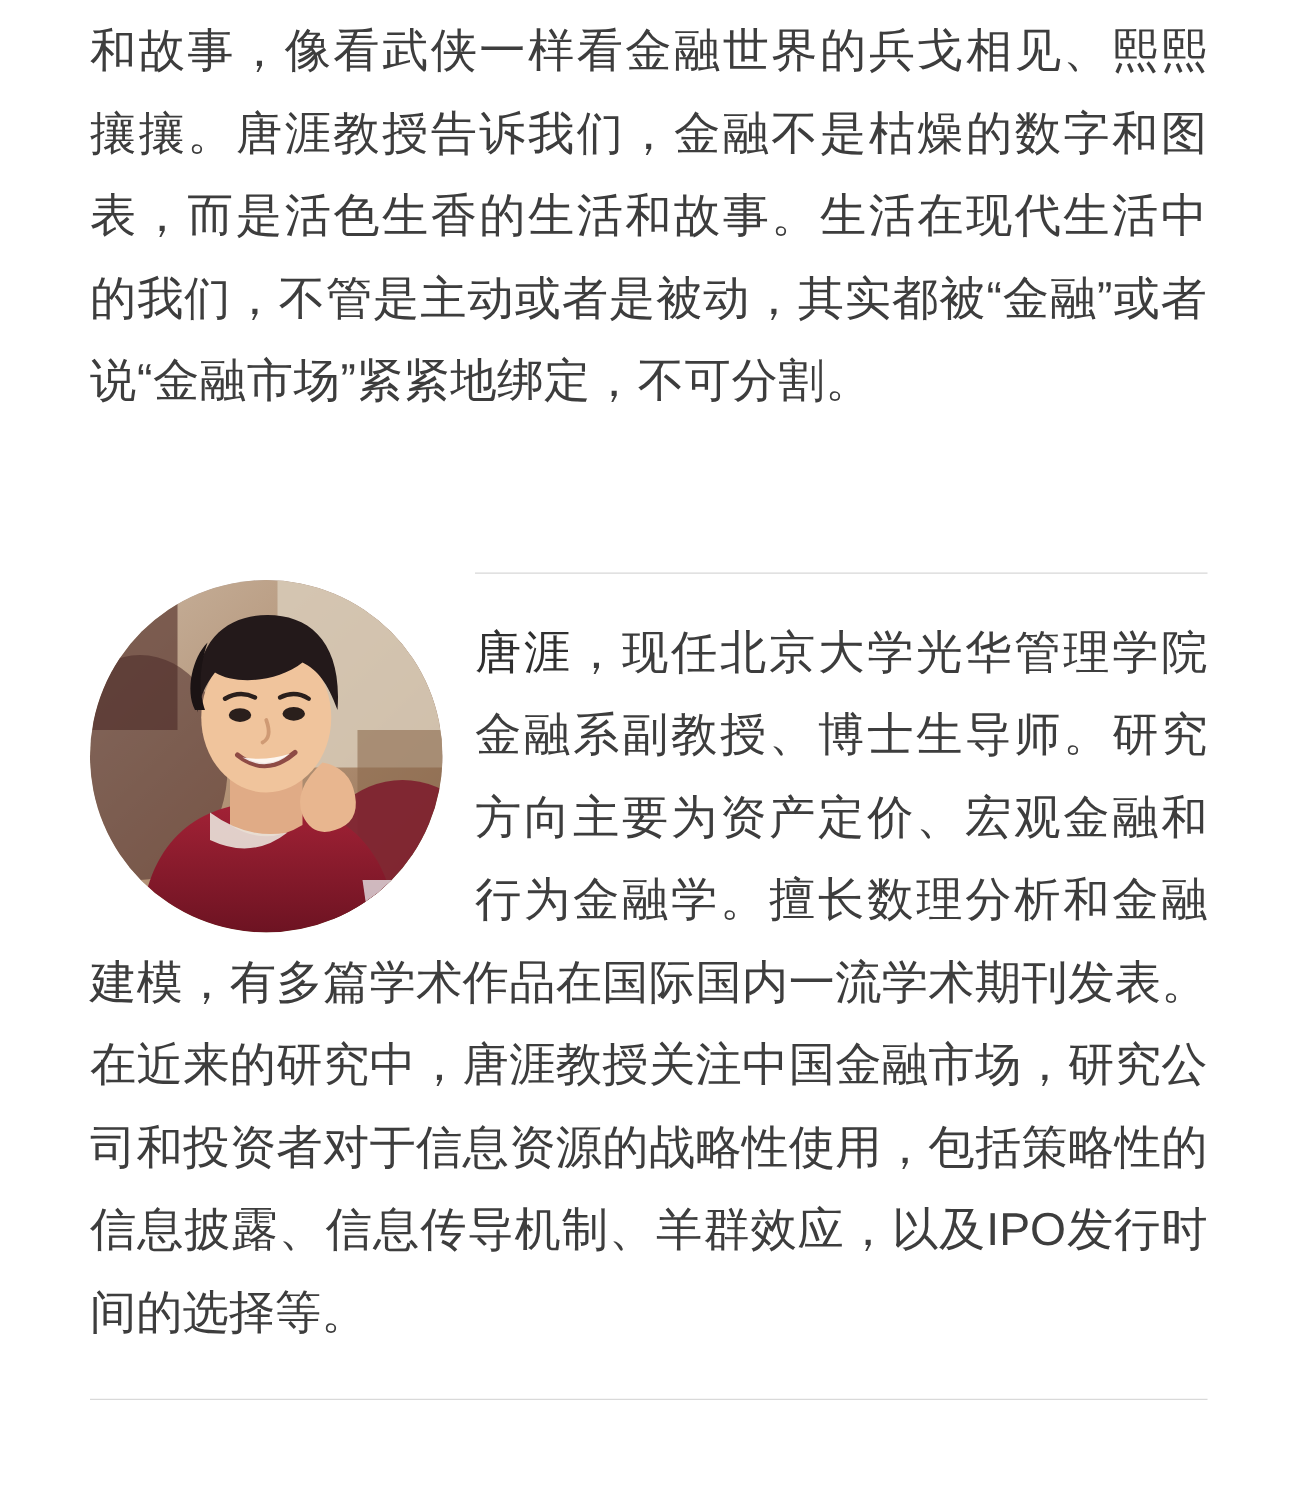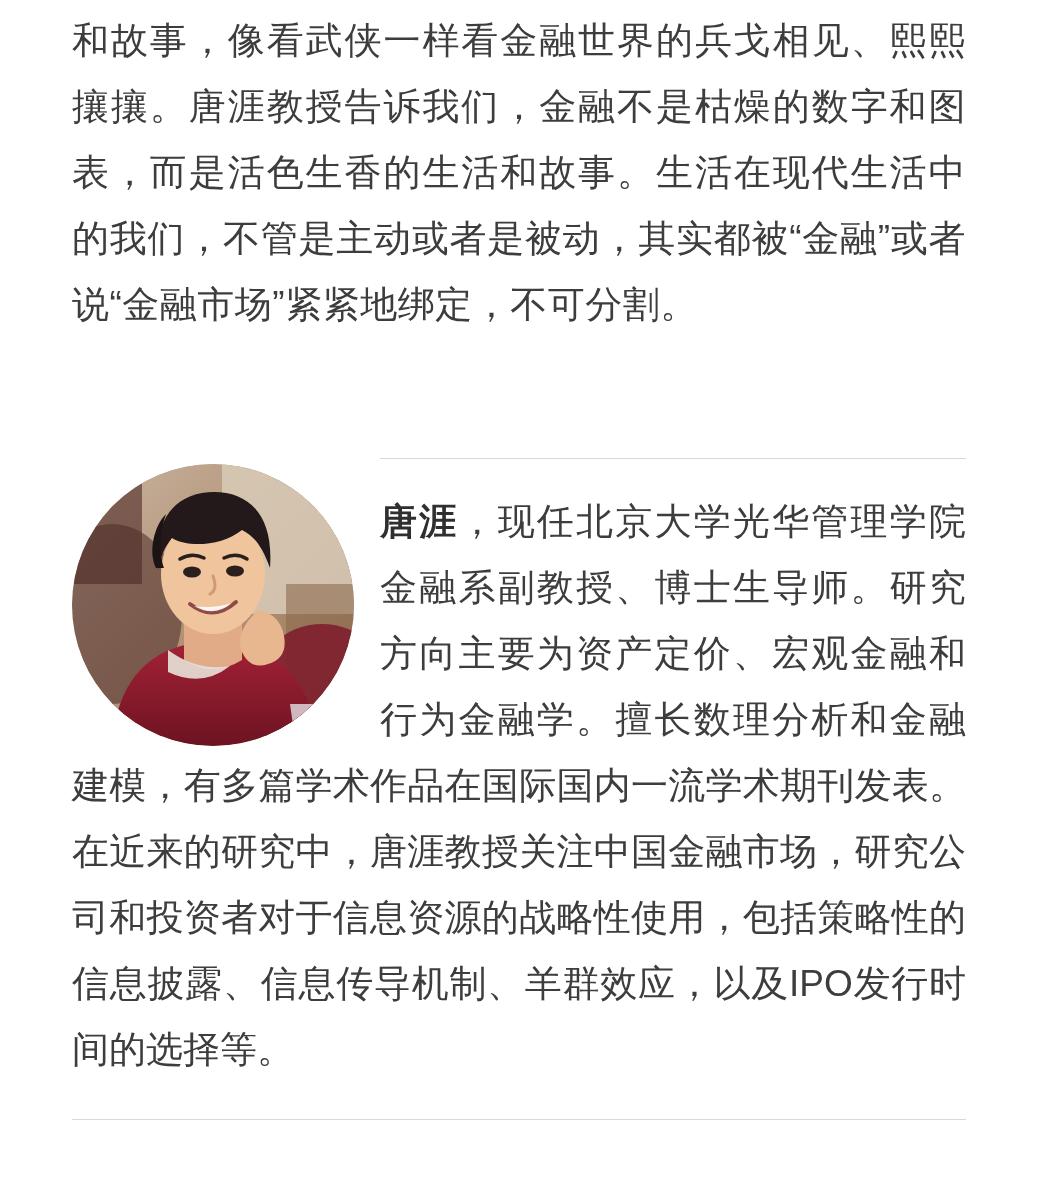--- a/index.html
+++ b/index.html
@@ -64,21 +64,21 @@
   }
   .bio-text {
     font-size: 37px;
     line-height: 66px;
     color: #3d3d3d;
     text-align: justify;
     text-justify: inter-ideograph;
     margin: 0;
   }
   .bio-name {
-    font-weight: bold;
+    font-weight: normal;
     color: #2f2f2f;
   }
   .clearfix::after {
     content: "";
     display: block;
     clear: both;
   }
   .bottom-divider {
     height: 1px;
     background: #d9d9d9;

